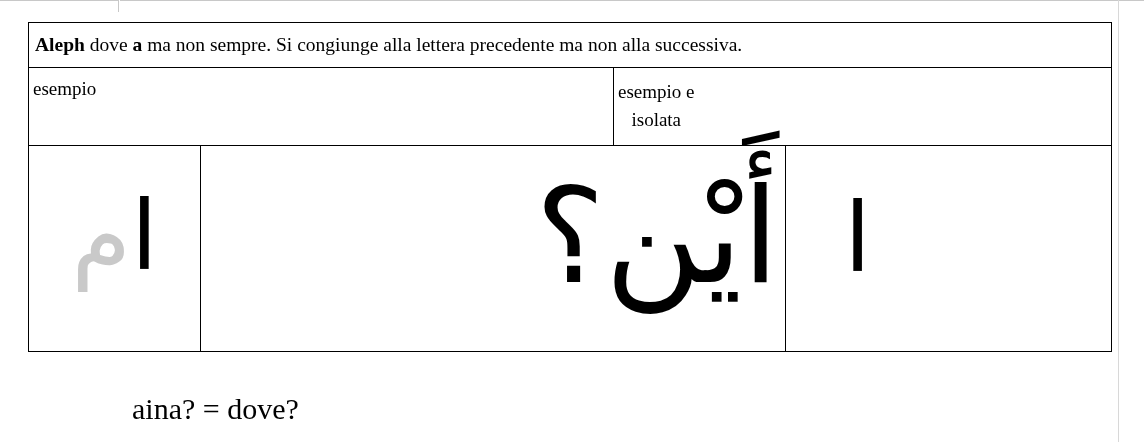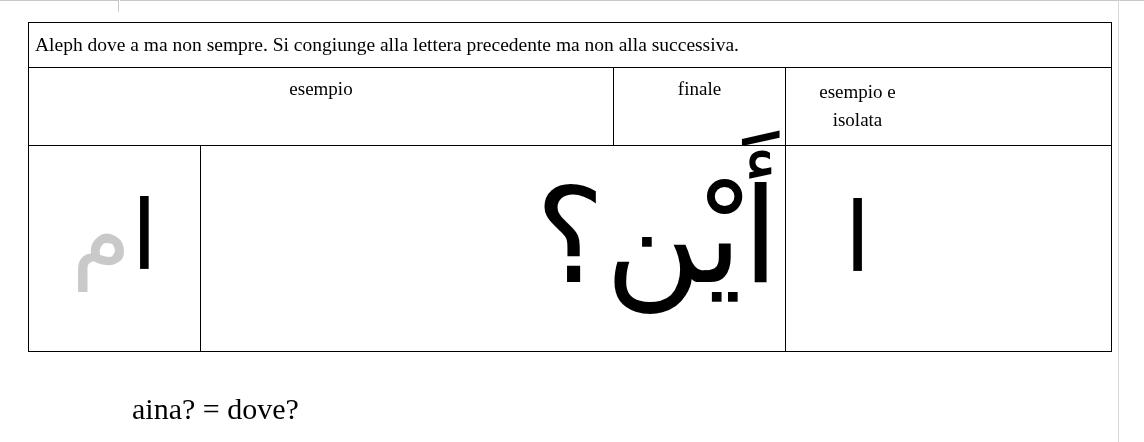--- a/index.html
+++ b/index.html
@@ -72,36 +72,35 @@
   .intro {
     padding: 8px 6px 8px 6px;
     border-bottom: 1px solid #000000;
     font-size: 19.5px;
     line-height: 1.42;
   }
   .intro .line {
     white-space: nowrap;
   }
   .intro b {
-    font-weight: normal;
+    font-weight: bold;
   }
 
   
   .hrow {
     display: flex;
     border-bottom: 1px solid #000000;
   }
   .hcell {
     box-sizing: border-box;
     text-align: center;
     font-size: 19px;
     padding: 10px 4px 10px 4px;
     display: flex;
     align-items: flex-start;
-    justify-content: center;
     min-height: 70px;
   }
   .hcell.esempio { width: 585px; border-right: 1px solid #000000; }
   .hcell.finale  { width: 172px; border-right: 1px solid #000000; }
   .hcell.media   { width: 182px; border-right: 1px solid #000000; }
   .hcell.iniziale{ width: 143px; line-height: 1.35; }
 
   .hcell .txt { display: block; }
   .hcell.iniziale .txt { line-height: 1.5; }
 
@@ -188,23 +187,20 @@
 
   <div class="table">
 
     <div class="intro">
       <div class="line"><b>Aleph</b><span> dove </span><b>a</b><span> ma non sempre. Si congiunge alla lettera precedente ma non alla successiva.</span></div>
     </div>
 
     <div class="hrow">
       <div class="hcell esempio">
         <span class="txt">esempio</span>
-      </div>
-      <div class="hcell finale">
-        <span class="txt">finale</span>
       </div>
       <div class="hcell iniziale">
         <span class="txt">
           <span>esempio e</span><br>
           <span>isolata</span>
         </span>
       </div>
     </div>
 
     <div class="grow">

